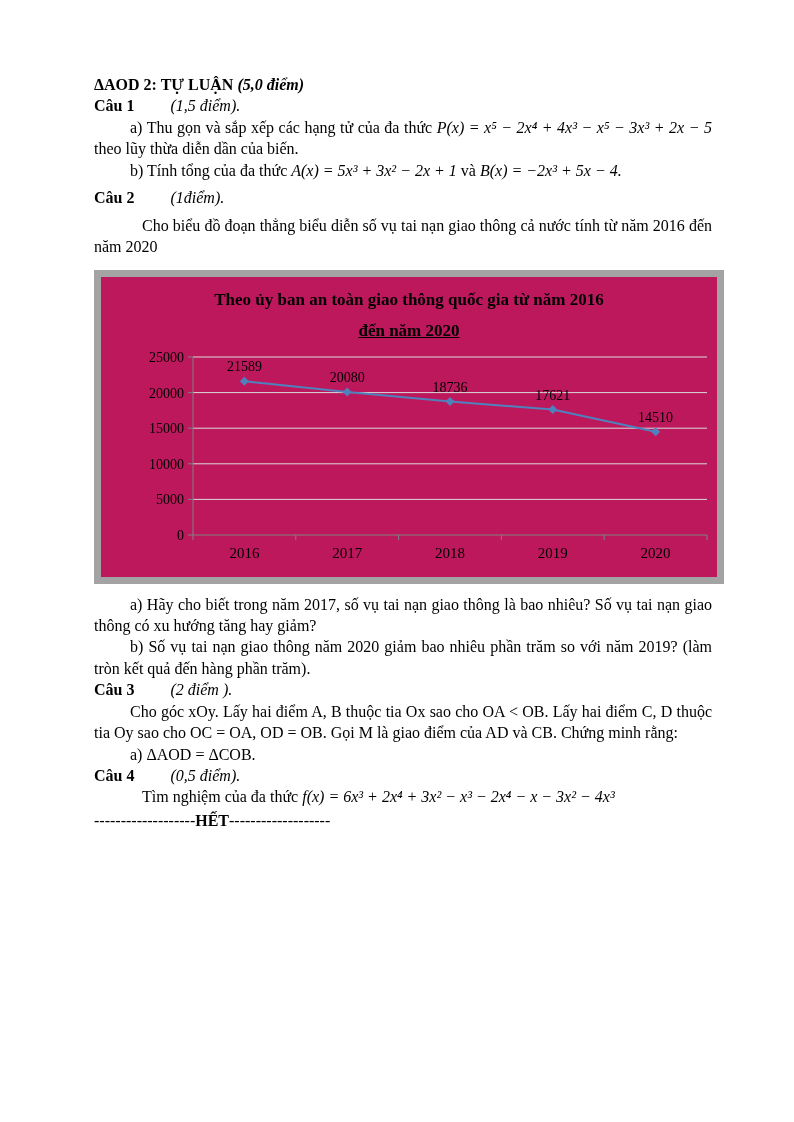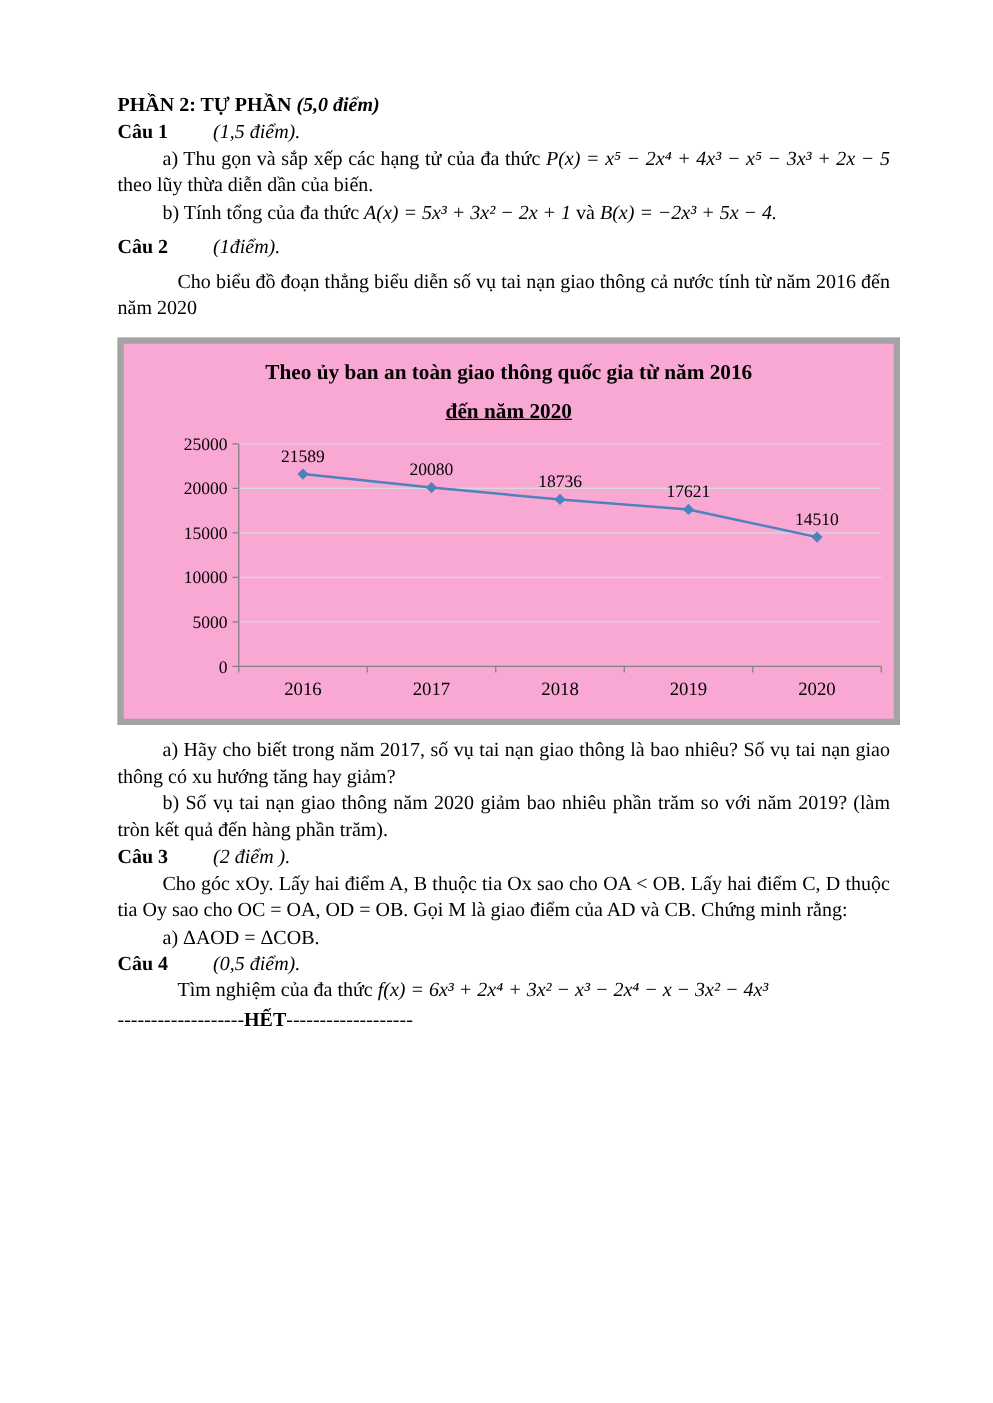--- a/index.html
+++ b/index.html
@@ -12,36 +12,36 @@
   p{margin:0;line-height:1.34;}
   .b{font-weight:bold;}
   .i{font-style:italic;margin-left:32px;}
   .bi{font-weight:bold;font-style:italic;}
   .ind36{text-indent:36px;}
   .ind48{text-indent:48px;}
   .just{text-align:justify;}
   .formula{font-style:italic;}
   .gap-top{margin-top:6px;}
   .chart-box{
-    width:616px;border:5px solid #a3a3a3;margin:12px 0 10px 0;background:#f9a8d4;
+    width:616px;border:7px solid #a3a3a3;margin:12px 0 10px 0;background:#be185d;
   }
   .chart-title{text-align:center;font-weight:bold;font-size:17px;margin-top:13px;}
   .chart-title.second{margin-top:11px;text-decoration:underline;}
   .chart-box svg{display:block;margin-top:4px;}
   .chart-box svg text{font-family:"Liberation Serif", serif;fill:#000;}
   .het-line{text-align:left;margin-top:2px;}
 </style>
 </head>
 <body>
 
 <div class="page">
   <div class="content">
 
     <p>
-      <span class="b">PHẦN 2: TỰ PHẦN</span><span class="bi"> (5,0 điểm)</span>
+      <span class="b">ΔAOD 2: TỰ LUẬN</span><span class="bi"> (5,0 điểm)</span>
     </p>
 
     <p>
       <span class="b">Câu 1 </span><span class="i">(1,5 điểm).</span>
     </p>
 
     <p class="ind36 just">
       <span>a) Thu gọn và sắp xếp các hạng tử của đa thức </span><span class="formula">P(x) = x⁵ − 2x⁴ + 4x³ − x⁵ − 3x³ + 2x − 5</span><span> theo lũy thừa diễn dần của biến.</span>
     </p>
 

